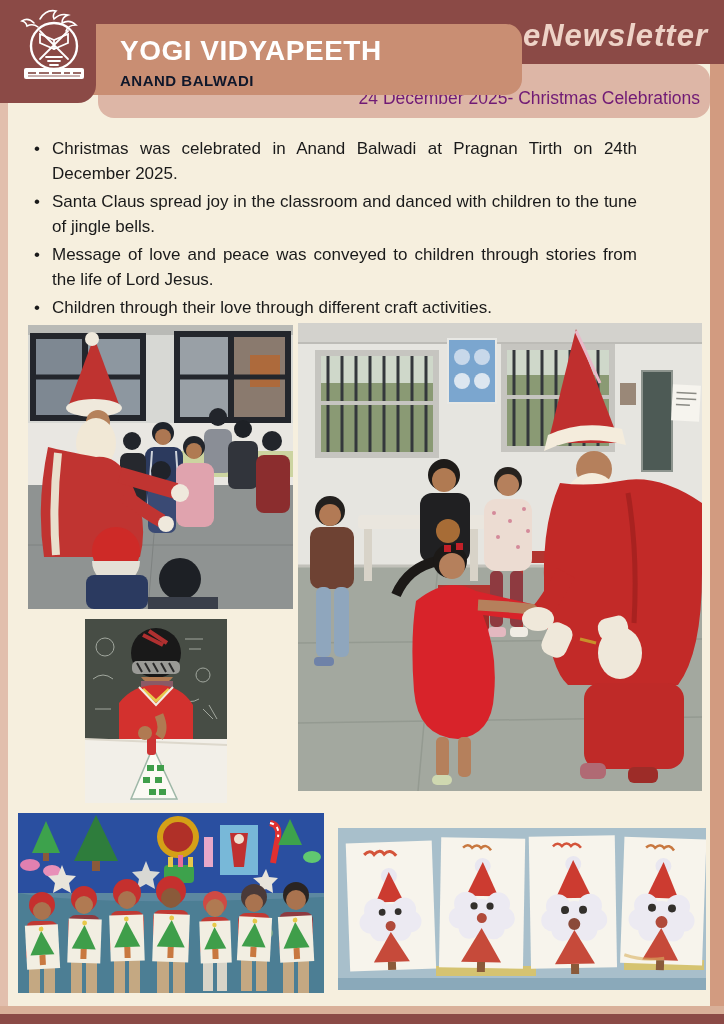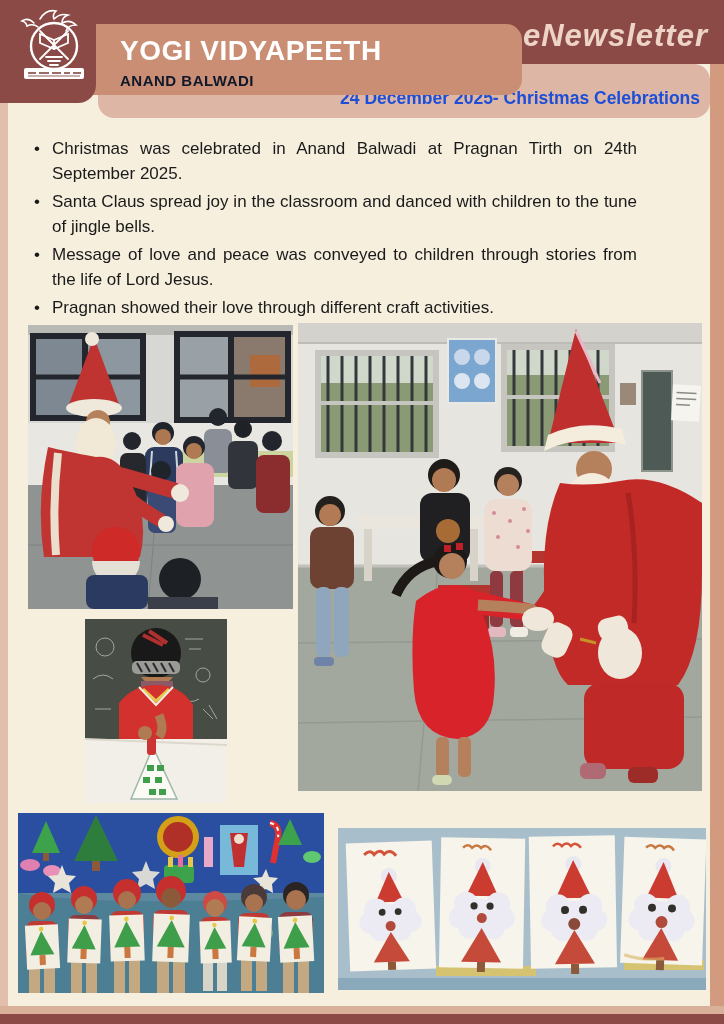--- a/index.html
+++ b/index.html
@@ -4,21 +4,21 @@
 <style>
   html,body{margin:0;padding:0;}
   body{font-family:"Liberation Sans","DejaVu Sans",sans-serif;}
   .page{position:relative;width:724px;height:1024px;background:#f6efde;overflow:hidden;}
 
   
   .header-maroon{position:absolute;left:0;top:0;width:724px;height:64px;background:#8b4a46;}
   .logo-block{position:absolute;left:0;top:0;width:96px;height:103px;background:#8b4a46;border-radius:0 0 18px 0;}
   .date-banner{position:absolute;left:98px;top:64px;width:612px;height:54px;background:#ddb6a6;border-radius:16px;
                display:flex;align-items:flex-end;justify-content:flex-end;}
-  .date-banner .date-text{height:40px;line-height:40px;padding-right:10px;font-size:17.5px;font-weight:bold;color:#1d4ed8;text-align:right;}
+  .date-banner .date-text{height:40px;line-height:40px;padding-right:10px;font-size:17.5px;font-weight:normal;color:#701a75;text-align:right;}
   .title-box{position:absolute;left:70px;top:24px;width:452px;height:71px;background:#c98e73;border-radius:16px;}
   .title-box .org{position:absolute;left:50px;top:11px;font-size:28px;font-weight:bold;color:#ffffff;letter-spacing:.5px;}
   .title-box .sub{position:absolute;left:50px;top:48px;font-size:15px;font-weight:bold;color:#0f172a;letter-spacing:.5px;}
   .enewsletter{position:absolute;right:16px;top:18px;font-size:31px;font-weight:bold;font-style:italic;color:#eed3c7;letter-spacing:1px;}
   .logo{position:absolute;left:10px;top:3px;width:88px;height:78px;}
 
   
   .strip-left{position:absolute;left:0;top:103px;width:8px;bottom:10px;background:#e2bfad;}
   .strip-right{position:absolute;right:0;top:64px;width:14px;bottom:10px;background:#d29b80;}
   .strip-bottom{position:absolute;left:0;right:0;bottom:10px;height:8px;background:#d9b099;}
@@ -77,24 +77,24 @@
     </svg>
   </div>
 
   <div class="strip-left"></div>
   <div class="strip-right"></div>
   <div class="strip-bottom"></div>
   <div class="footer-maroon"></div>
 
   <div class="bullets">
     <ul>
-      <li>Christmas was celebrated in Anand Balwadi at Pragnan Tirth on 24th September 2025.</li>
+      <li>Christmas was celebrated in Anand Balwadi at Pragnan Tirth on 24th December 2025.</li>
       <li>Santa Claus spread joy in the classroom and danced with children to the tune of jingle bells.</li>
       <li>Message of love and peace was conveyed to children through stories from the life of Lord Jesus.</li>
-      <li>Pragnan showed their love through different craft activities.</li>
+      <li>Children through their love through different craft activities.</li>
     </ul>
   </div>
 
   <div class="photo photo1" aria-label="santa-greeting-children-in-classroom">
     <svg viewBox="0 0 265 284">
       <rect width="265" height="284" fill="#d7d8d4"></rect>
       <rect width="265" height="10" fill="#b9bab6"></rect>
       <rect x="2" y="8" width="116" height="88" fill="#23262c"></rect>
       <rect x="8" y="14" width="46" height="76" fill="#7e8892"></rect>
       <rect x="60" y="14" width="52" height="76" fill="#8d97a0"></rect>

